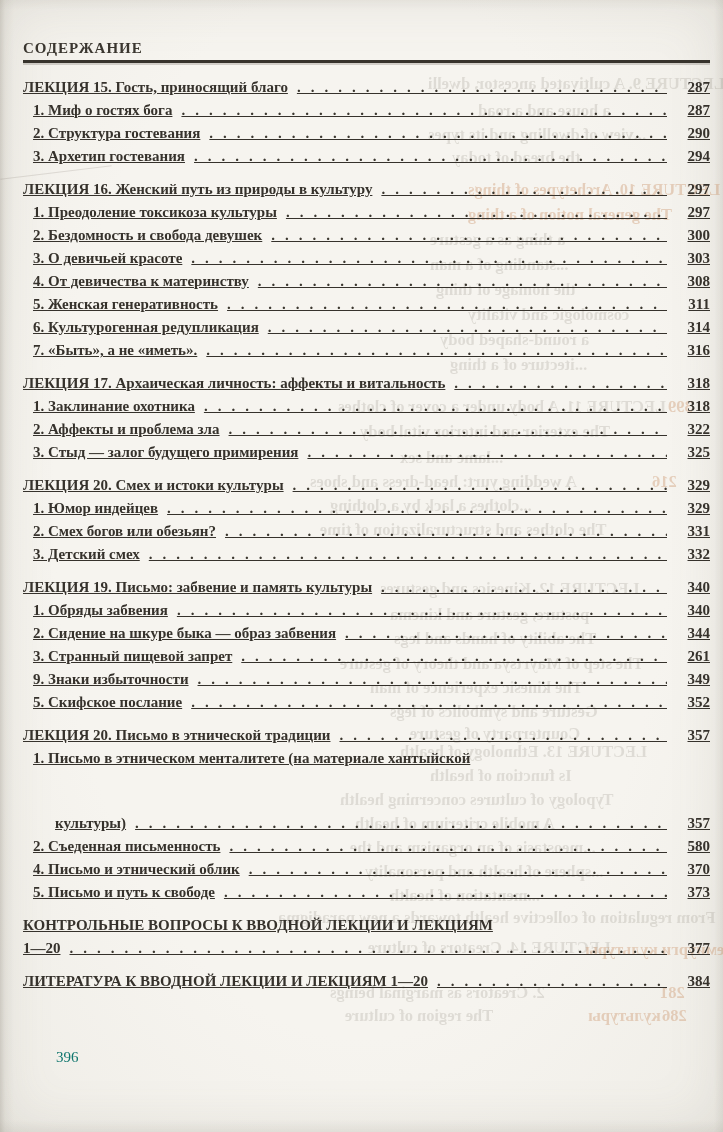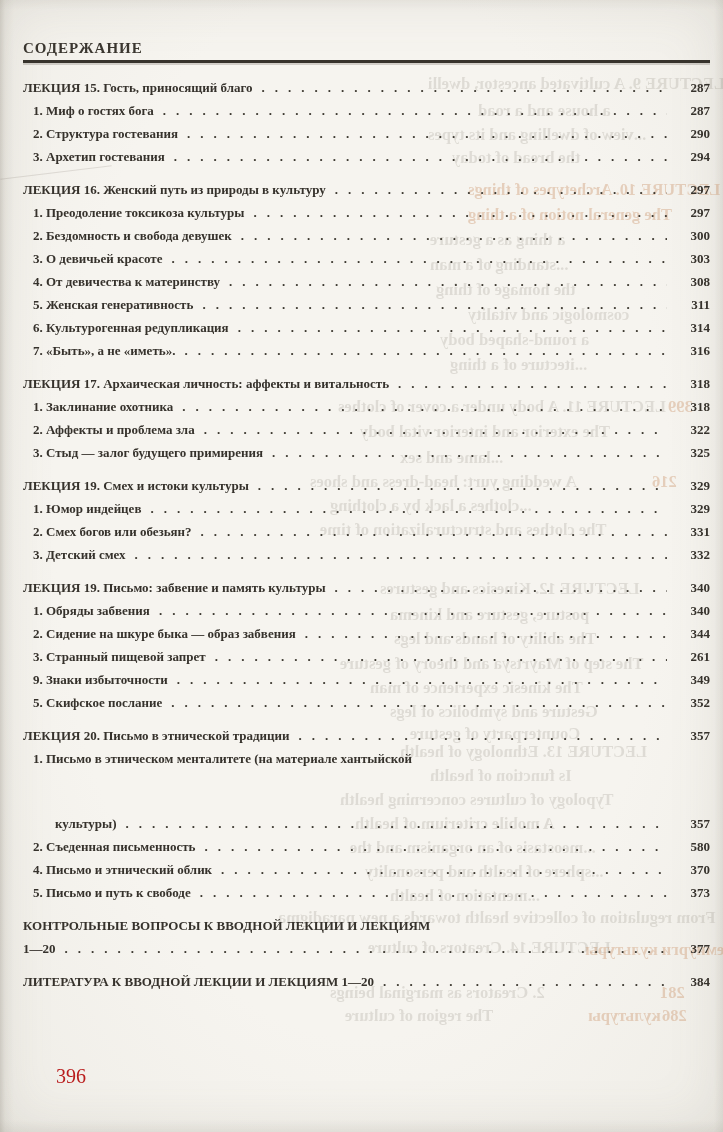--- a/index.html
+++ b/index.html
@@ -46,38 +46,39 @@
     line-height:17px;color:#3a362f;
   }
   .header-rule{
     height:3px;background:#37332c;margin-top:3px;
     box-shadow:0 2px 0 rgba(80,74,64,.22);
   }
   .toc{margin-top:13px;}
   .toc-section{margin-bottom:10px;}
   .row{
     display:flex;align-items:flex-start;
-    font-size:13px;line-height:23px;font-weight:600;
+    font-size:15px;line-height:23px;font-weight:600;
     white-space:nowrap;
+    text-decoration:underline;
   }
   .row .label{flex:0 0 auto;}
   .row.item{padding-left:10px;}
   .row.item.cont{padding-left:32px;margin-top:42px;}
   .leader{
     flex:1 1 auto;overflow:hidden;white-space:nowrap;
     padding-left:9px;margin-right:6px;
   }
   .leader::after{
     content:"..........................................................";
     letter-spacing:10px;color:#3b372f;font-weight:600;
   }
   .pagenum{flex:0 0 auto;min-width:37px;text-align:right;}
   .folio{
     position:absolute;left:56px;top:1049px;
-    font-size:20px;font-weight:400;color:#b91c1c;z-index:2;margin-top:16px;
+    font-size:15px;font-weight:400;color:#0f766e;z-index:2;
   }
 </style>
 </head>
 <body>
 
 <div class="scan-surface"></div>
 <div class="crease"></div>
 
 <div class="bleed-layer">
     <span class="bleed gray" style="left: 428px; top: 74px;">LECTURE 9. A cultivated ancestor, dwelli</span>
@@ -209,21 +210,21 @@
           <span class="pagenum">322</span>
         </div>
         <div class="row item">
           <span class="label">3. Стыд — залог будущего примирения</span>
           <span class="leader"></span>
           <span class="pagenum">325</span>
         </div>
       </section>
       <section class="toc-section">
         <div class="row title">
-          <span class="label">ЛЕКЦИЯ 19. Смех и истоки культуры</span>
+          <span class="label">ЛЕКЦИЯ 20. Смех и истоки культуры</span>
           <span class="leader"></span>
           <span class="pagenum">329</span>
         </div>
         <div class="row item">
           <span class="label">1. Юмор индейцев</span>
           <span class="leader"></span>
           <span class="pagenum">329</span>
         </div>
         <div class="row item">
           <span class="label">2. Смех богов или обезьян?</span>

